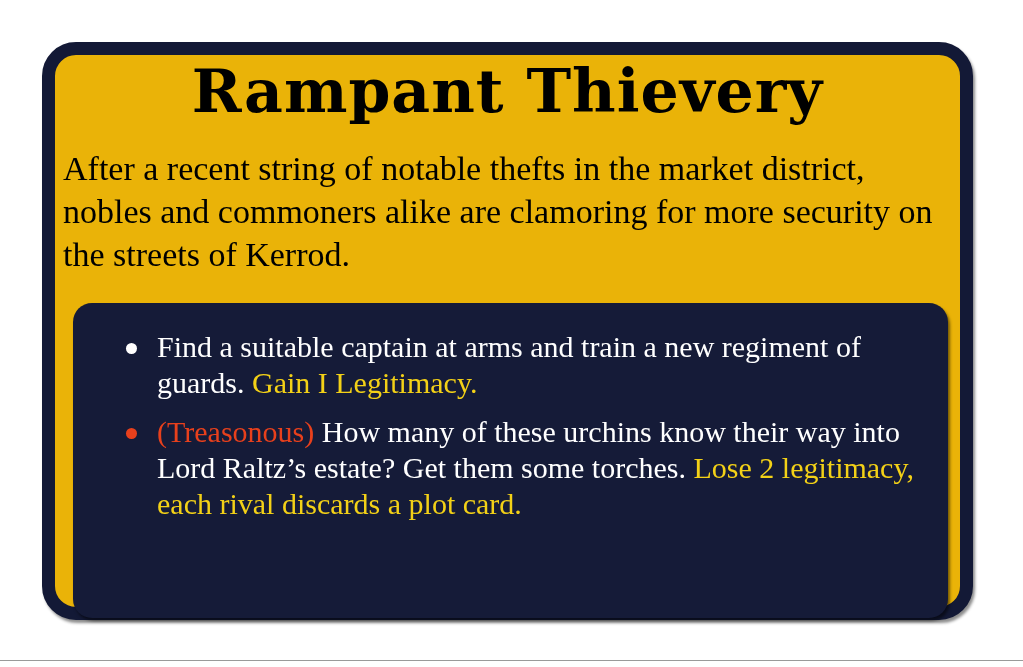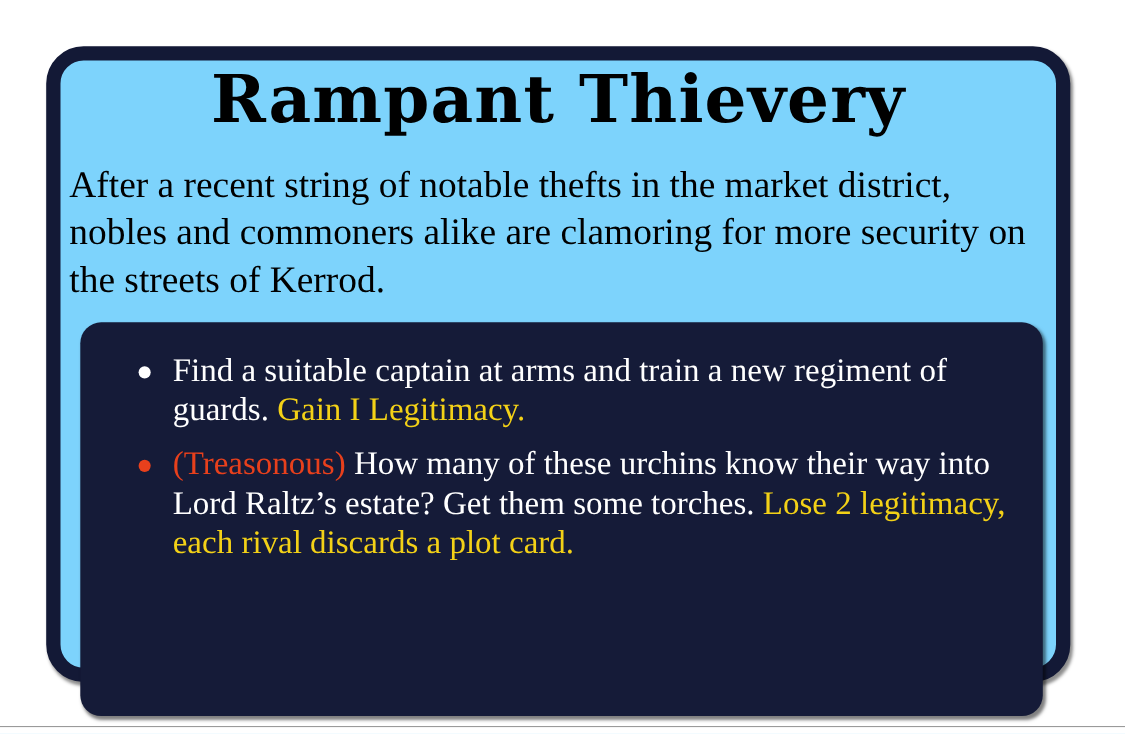--- a/index.html
+++ b/index.html
@@ -19,21 +19,21 @@
   
   #card {
     position: absolute;
     left: 42px;
     top: 42px;
     width: 931px;
     height: 578px;
     box-sizing: border-box;
     border: 13px solid #131936;
     border-radius: 34px;
-    background: #7dd3fc;
+    background: #eab308;
     box-shadow: 2px 3px 3px rgba(0,0,0,0.45);
   }
 
   
   #title {
     position: absolute;
     left: 0;
     top: 2px;
     width: 100%;
     text-align: center;
@@ -56,23 +56,23 @@
     color: #000000;
     font-size: 34px;
     line-height: 43px;
     font-family: "Liberation Serif", "DejaVu Serif", serif;
   }
 
   
   #options-panel {
     position: absolute;
     left: 18px;
-    top: 238px;
+    top: 248px;
     width: 875px;
-    height: 358px;
+    height: 315px;
     box-sizing: border-box;
     background: #151B38;
     border-radius: 19px;
     box-shadow: 2px 3px 3px rgba(0,0,0,0.5);
     padding: 26px 20px 0 20px;
     overflow: hidden;
   }
 
   .option {
     position: relative;

